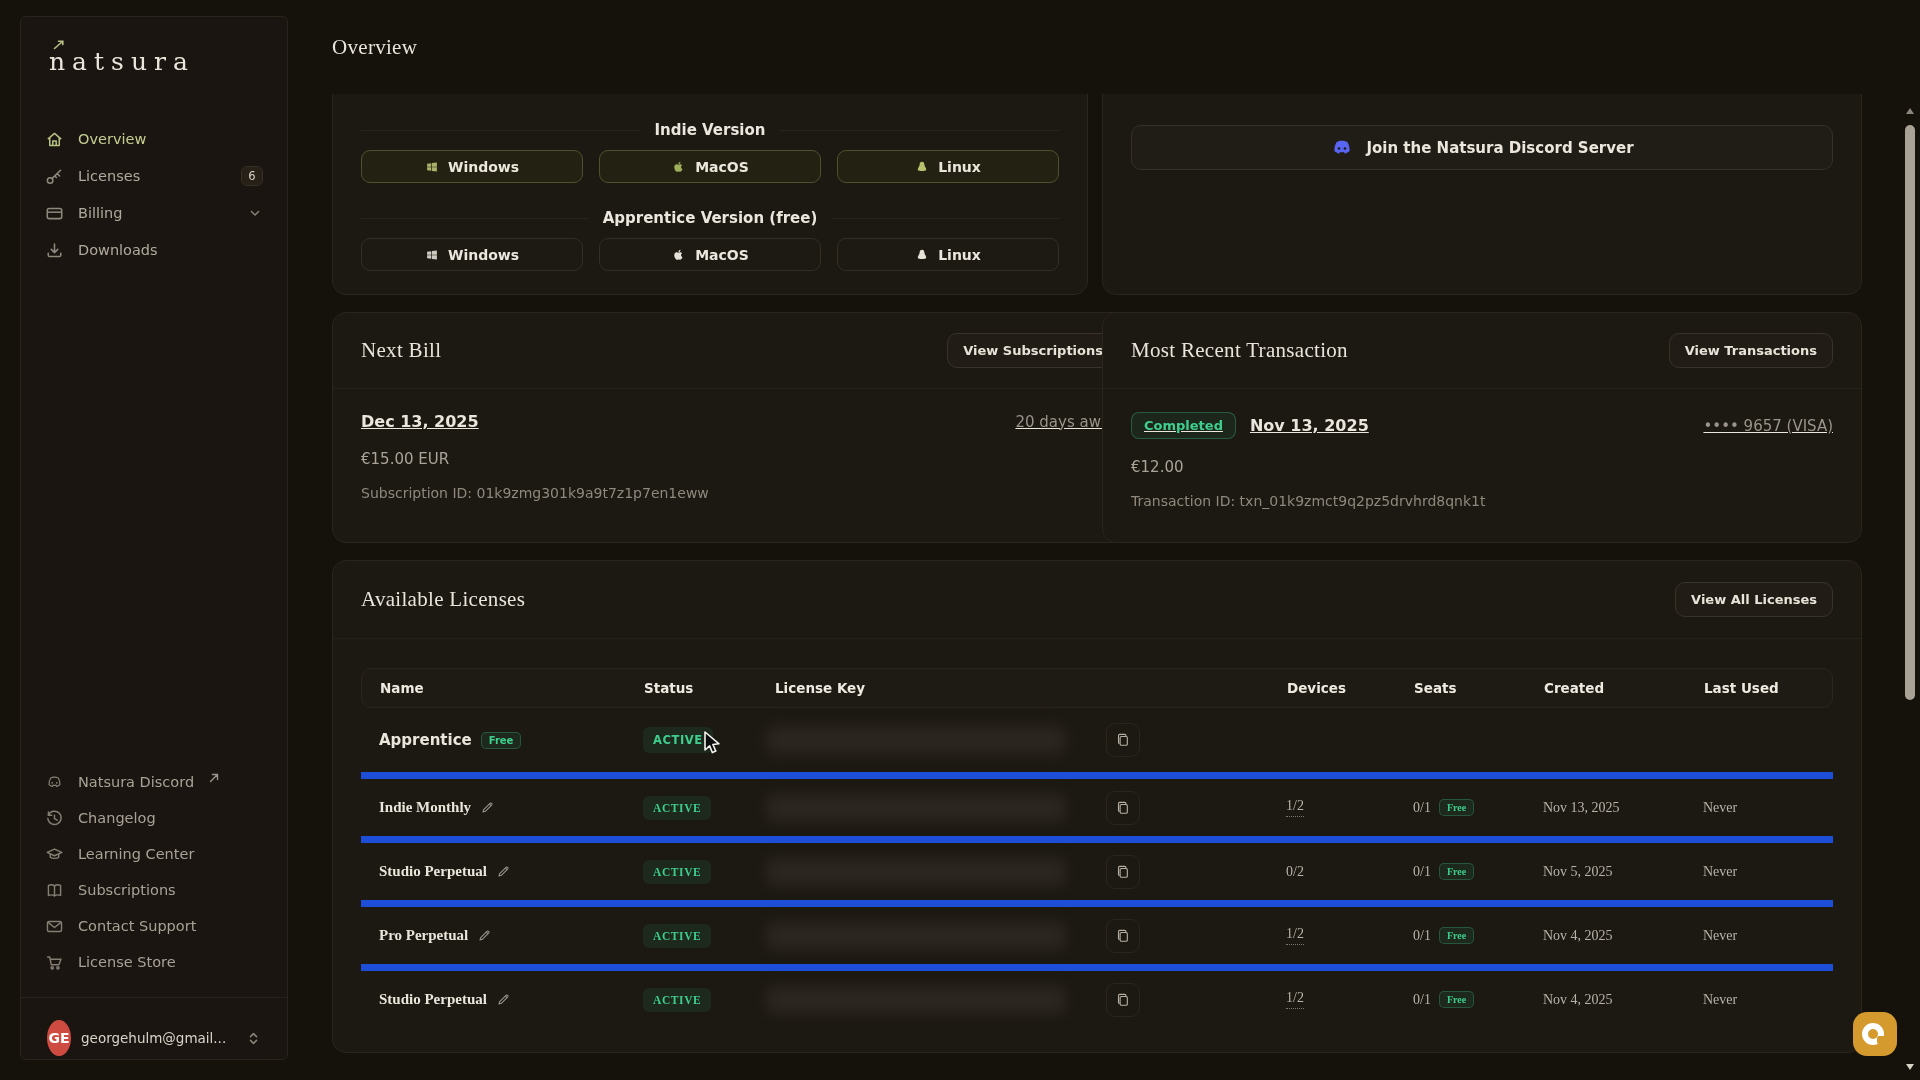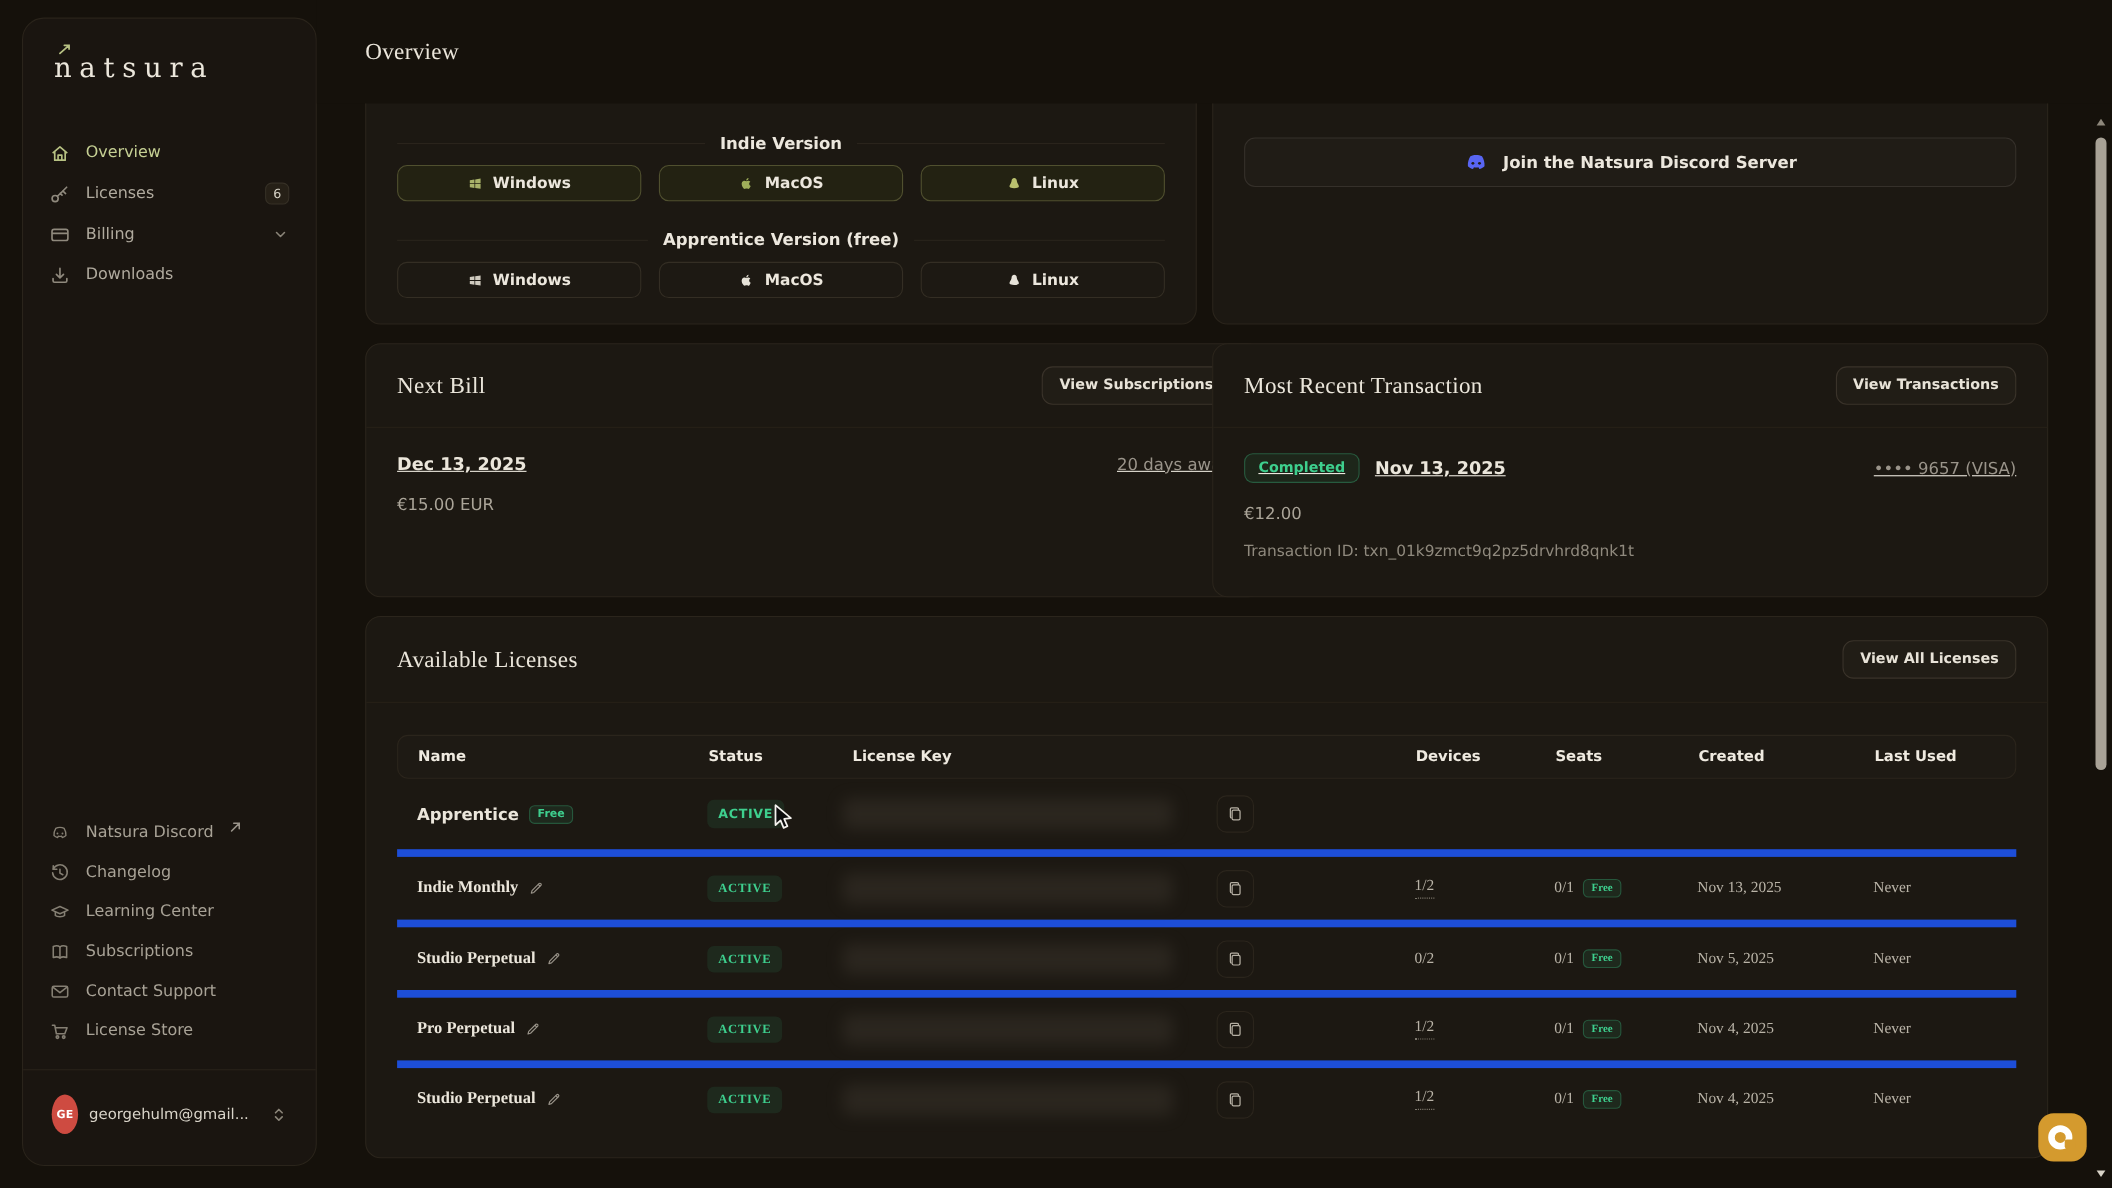--- a/index.html
+++ b/index.html
@@ -2,22 +2,22 @@
 <html><head>
 <meta charset="utf-8">
 <style>
   * { margin:0; padding:0; box-sizing:border-box; }
   html,body { width:1920px; height:1080px; background:#100d09; overflow:hidden; }
   body { font-family:"DejaVu Sans","Liberation Sans",sans-serif; color:#ece7dd; }
   .app { position:relative; width:1920px; height:1080px; background:#15110b; }
 
   
   .sidebar { position:absolute; left:20px; top:16px; width:268px; height:1044px;
-    background:#1a1510; border:1px solid #2a241b; border-radius:20px;
-    display:flex; flex-direction:column; padding:30px 24px 26px; }
+    background:#1a1510; border:1px solid #2a241b; border-radius:6px;
+    display:flex; flex-direction:column; padding:30px 24px 1px; }
   .logo { position:relative; font-family:"DejaVu Serif","Liberation Serif",serif;
     font-size:25px; letter-spacing:7px; color:#ebe6db; padding-left:4px; }
   .logo .accent { position:absolute; left:8px; top:-7px; }
   .nav { margin-top:48px; display:flex; flex-direction:column; gap:7px; }
   .nav-item { display:flex; align-items:center; gap:13px; height:30px;
     font-size:14.5px; color:#b0aa9e; cursor:pointer; }
   .nav-item .icn { width:20px; height:20px; display:flex; align-items:center; color:#8f897d; }
   .nav-item.active { color:#c5cf93; }
   .nav-item.active .icn { color:#b7c183; }
   .count-badge { margin-left:auto; min-width:22px; height:20px; border-radius:6px;
@@ -25,21 +25,21 @@
     display:flex; align-items:center; justify-content:center; padding:0 5px; }
   .nav-chevron { margin-left:auto; color:#8a8478; display:flex; }
   .sidebar-bottom { margin-top:auto; display:flex; flex-direction:column; gap:6px; }
   .foot-item { display:flex; align-items:center; gap:13px; height:30px;
     font-size:14.5px; color:#a8a296; cursor:pointer; }
   .foot-item .icn { width:20px; height:20px; display:flex; align-items:center; color:#857f73; }
   .ext-arrow { color:#9a948a; margin-left:2px; margin-top:-8px; }
   .account-divider { height:1px; background:#28221a; margin:14px -24px 0; }
   .account { display:flex; align-items:center; gap:10px; padding:16px 2px 2px; cursor:pointer; }
   .avatar { width:24px; height:36px; border-radius:50%; background:#ce4b41; color:#fff;
-    font-size:10px; font-weight:bold; display:flex; align-items:center; justify-content:center; flex:none; }
+    font-size:14px; font-weight:bold; display:flex; align-items:center; justify-content:center; flex:none; }
   .account .email { font-size:13.5px; color:#d9d4c9; white-space:nowrap; overflow:hidden;
     text-overflow:ellipsis; flex:1; }
   .account .updown { color:#8a8478; display:flex; flex:none; }
 
   
   .main { position:absolute; left:288px; top:0; right:0; bottom:0; }
   .topbar { position:absolute; left:0; top:0; right:0; height:94px; background:#15110b; z-index:6;
     display:flex; align-items:center; padding-left:44px; }
   .page-title { font-family:"Liberation Serif","DejaVu Serif",serif; font-weight:normal;
     font-size:21px; color:#eae5da; letter-spacing:.3px; }
@@ -360,20 +360,21 @@
       <div class="card-head">
         <h2 class="card-title">Next Bill</h2>
         <button class="ghost-btn">View Subscriptions</button>
       </div>
       <div class="card-body">
         <div class="row-between">
           <span class="big-date">Dec 13, 2025</span>
           <span class="dim">20 days away</span>
         </div>
         <div class="amount">€15.00 EUR</div>
+        <div class="meta">Subscription ID: 01k9zmg301k9a9t7z1p7en1eww</div>
       </div>
     </section>
 
     <section class="card txn">
       <div class="card-head">
         <h2 class="card-title">Most Recent Transaction</h2>
         <button class="ghost-btn">View Transactions</button>
       </div>
       <div class="card-body">
         <div class="row-between">

